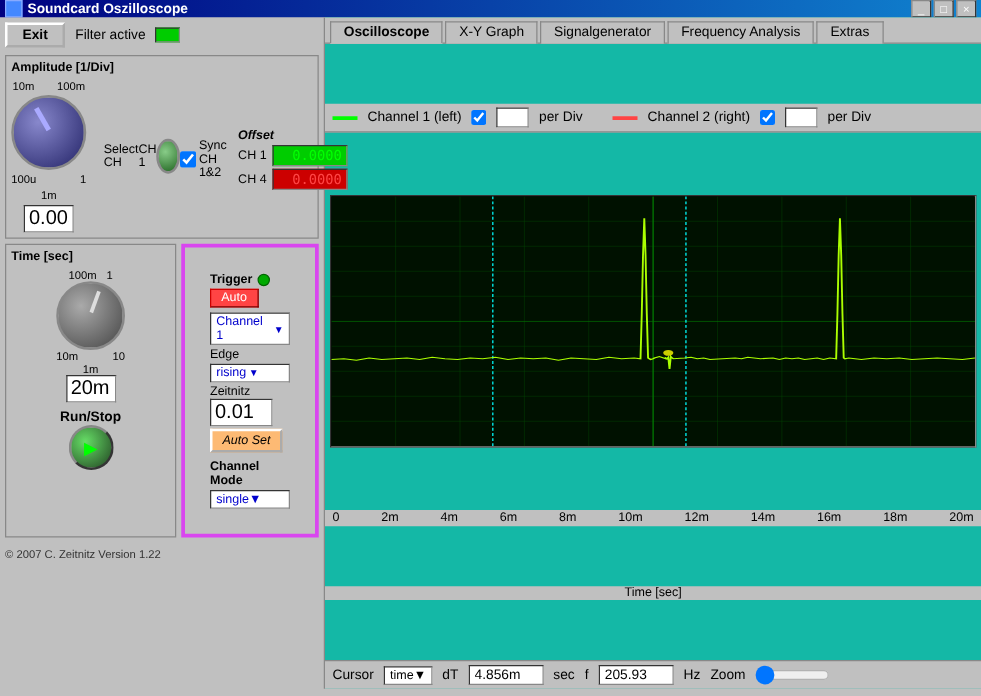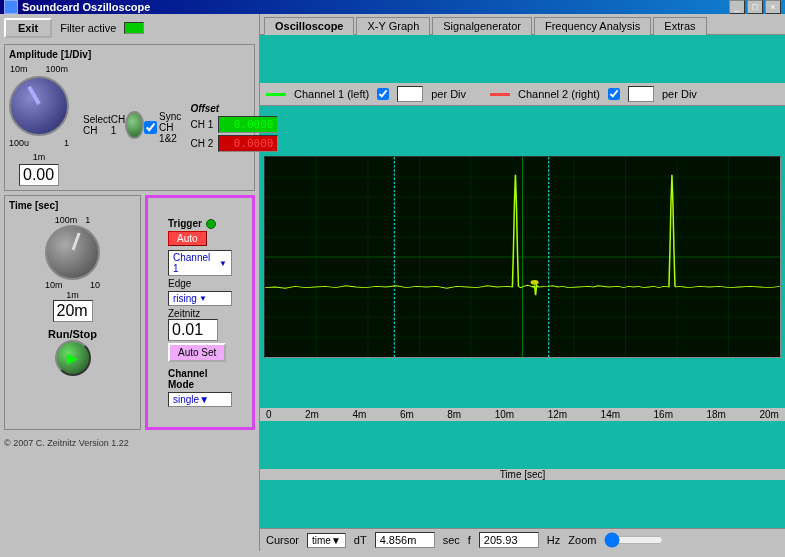--- a/index.html
+++ b/index.html
@@ -184,26 +184,27 @@
     .run-stop-btn {
       width: 36px; height: 36px;
       border-radius: 50%;
       background: radial-gradient(circle at 35% 35%, #66dd66, #224422);
       border: 2px outset #888;
       cursor: pointer;
       display: flex; align-items: center; justify-content: center;
     }
     .run-stop-play { color: #00ff00; font-size: 14px; }
     .autoset-btn {
-      background: #f0abfc;
+      background: #fdba74;
       border: 2px outset #fff;
       padding: 2px 8px;
       font-size: 10px;
       cursor: pointer;
       margin: 2px 0;
+      font-style: italic;
     }
     .channel-mode-area { margin-top: 4px; }
     .channel-mode-label { font-size: 10px; font-weight: bold; }
     .channel-mode-select {
       display: flex; align-items: center;
       background: white;
       border: 1px inset #888;
       padding: 1px 4px;
       font-size: 10px;
       color: #0000cc;
@@ -364,21 +365,21 @@
             <input type="checkbox" checked="" style="">
             <span>Sync CH 1&amp;2</span>
           </div>
           <div class="offset-area">
             <div class="offset-title">Offset</div>
             <div class="offset-row">
               <span class="offset-label">CH 1</span>
               <div class="offset-value">0.0000</div>
             </div>
             <div class="offset-row">
-              <span class="offset-label">CH 2</span>
+              <span class="offset-label">CH 4</span>
               <div class="offset-value red">0.0000</div>
             </div>
           </div>
         </div>
       </div>
     </div>
 
     <div class="two-col">
 
       <div class="col-left section-box">

